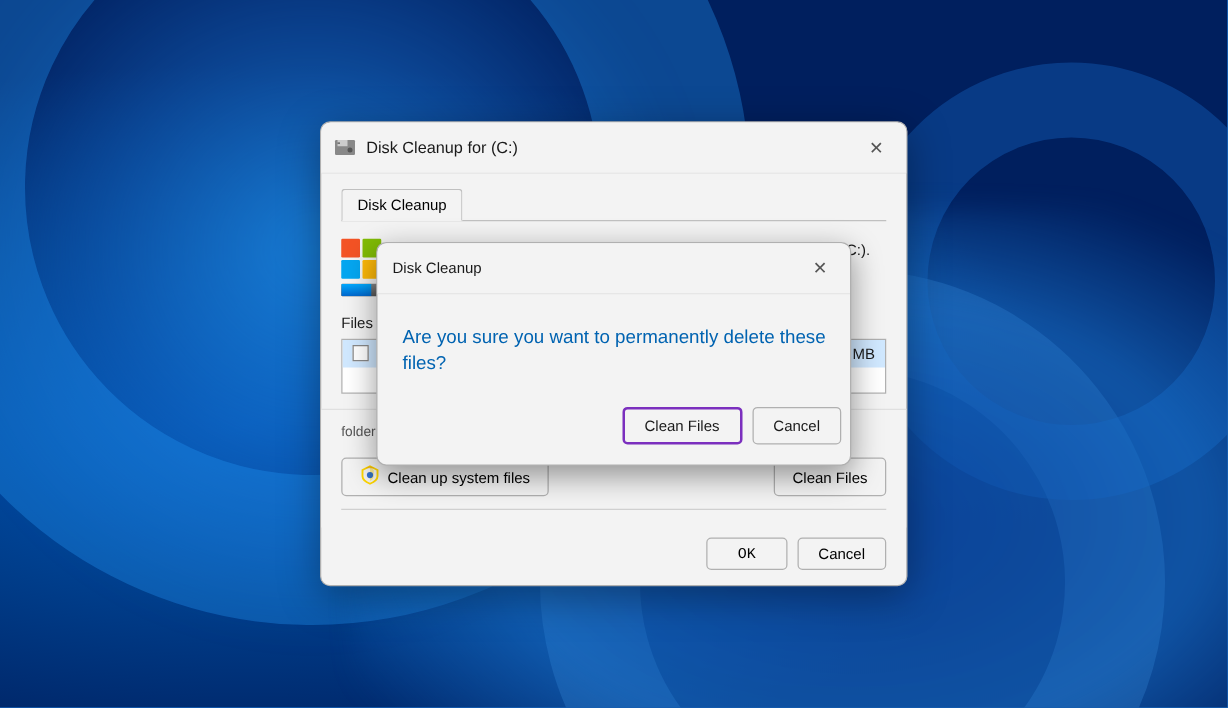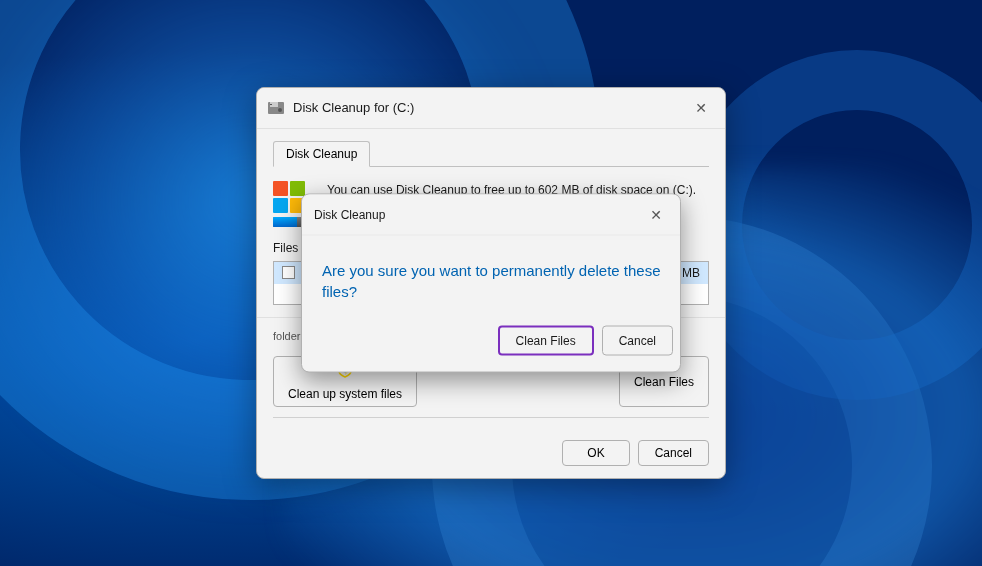--- a/index.html
+++ b/index.html
@@ -375,21 +375,20 @@
       display: flex;
       align-items: center;
       gap: 6px;
       padding: 5px 14px;
       font-size: 12px;
       background: #f3f3f3;
       border: 1px solid #b0b0b0;
       border-radius: 4px;
       cursor: pointer;
       font-family: 'Segoe UI', Arial, sans-serif;
-      flex-direction: column;
     }
 
     .btn-view {
       padding: 5px 14px;
       font-size: 12px;
       background: #f3f3f3;
       border: 1px solid #b0b0b0;
       border-radius: 4px;
       cursor: pointer;
       font-family: 'Segoe UI', Arial, sans-serif;
@@ -402,21 +401,21 @@
       padding: 8px 16px 12px;
     }
 
     .btn-ok {
       padding: 5px 24px;
       font-size: 12px;
       background: #f3f3f3;
       border: 1px solid #b0b0b0;
       border-radius: 4px;
       cursor: pointer;
-      font-family: Liberation Sans, sans-serif;
+      font-family: Liberation Mono, monospace;
     }
 
     .btn-main-cancel {
       padding: 5px 16px;
       font-size: 12px;
       background: #f3f3f3;
       border: 1px solid #b0b0b0;
       border-radius: 4px;
       cursor: pointer;
       font-family: 'Segoe UI', Arial, sans-serif;

